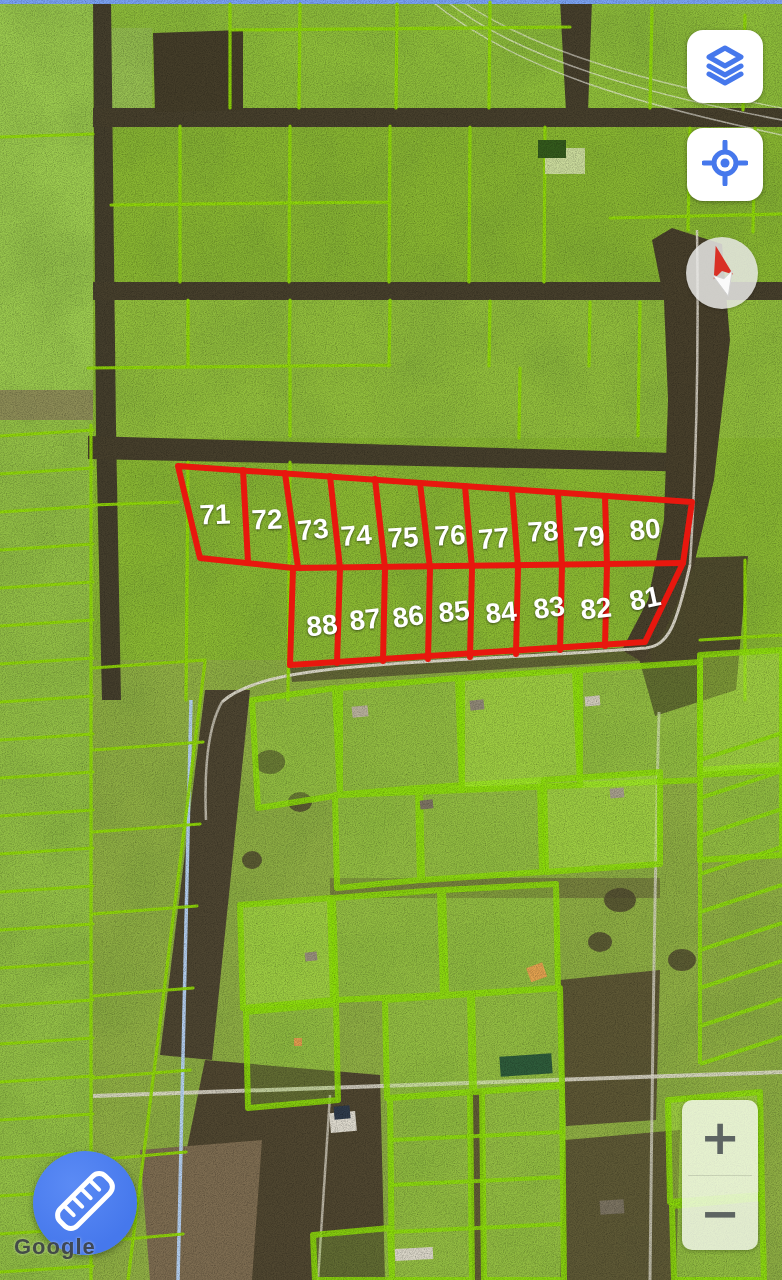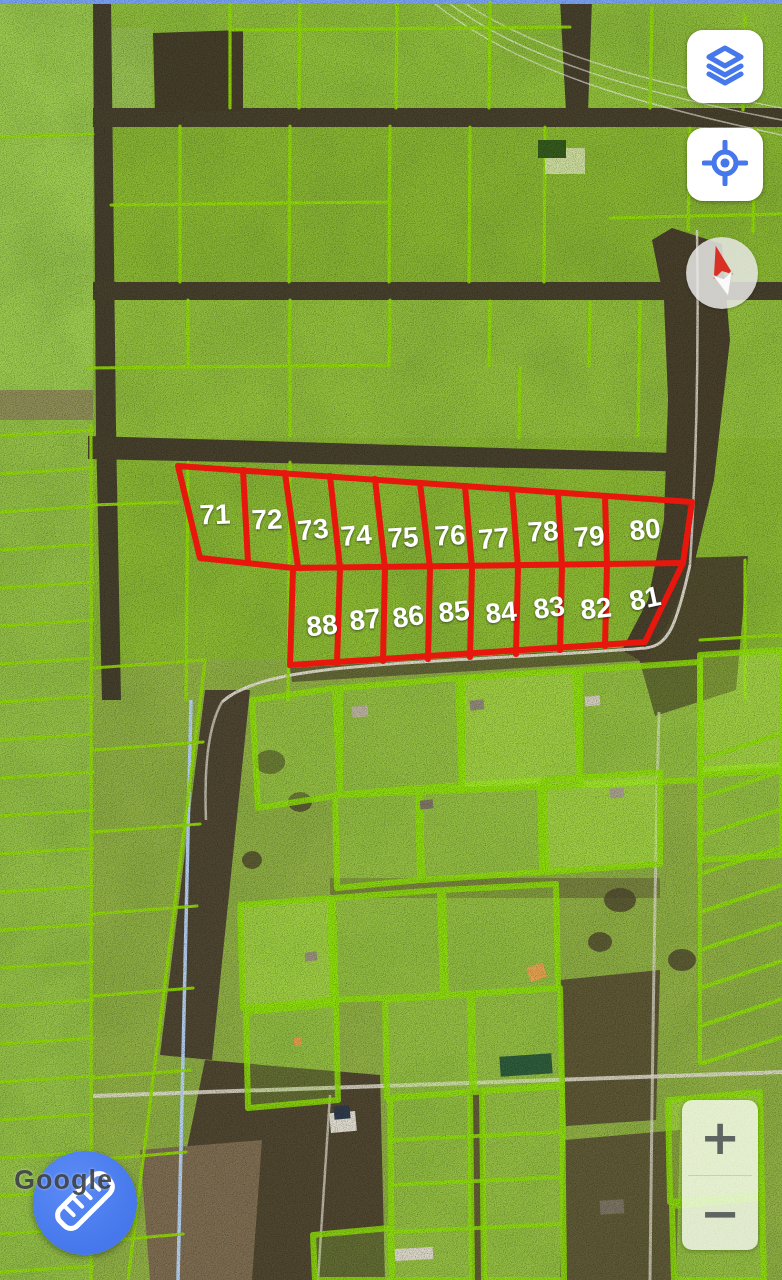--- a/index.html
+++ b/index.html
@@ -14,21 +14,21 @@
     display:flex;align-items:center;justify-content:center;z-index:10;}
   .zoomctl{position:absolute;left:682px;top:1100px;width:76px;height:150px;border-radius:10px;
     background:rgba(253,253,253,.75);box-shadow:0 1px 4px rgba(0,0,0,.3);z-index:10;
     display:flex;flex-direction:column;}
   .zoomctl .zbtn{flex:1;display:flex;align-items:center;justify-content:center;
     font-size:48px;font-weight:bold;color:#5d6462;font-family:"DejaVu Sans",sans-serif;cursor:pointer;line-height:1;}
   .zoomctl .divider{height:1px;background:rgba(0,0,0,.12);margin:0 6px;}
   .fab{position:absolute;left:33px;top:1151px;width:104px;height:104px;border-radius:50%;
     background:radial-gradient(circle at 38% 32%, #5b8bf5, #4678ec 70%);
     box-shadow:0 2px 6px rgba(0,0,0,.35);display:flex;align-items:center;justify-content:center;z-index:9;}
-  .watermark{position:absolute;left:14px;top:1165px;z-index:11;font-size:27px;font-weight:bold;
+  .watermark{position:absolute;left:14px;top:1234px;z-index:11;font-size:22px;font-weight:bold;
     letter-spacing:1px;color:rgba(52,58,63,.88);text-shadow:0 0 3px rgba(255,255,255,.55);}
   .plabel{font-family:"Liberation Sans",sans-serif;font-weight:bold;font-size:28px;fill:#fff;}
 </style>
 </head>
 <body>
 
 <div id="app">
 
 <svg id="map" width="782" height="1280" viewBox="0 0 782 1280">
   <defs>

